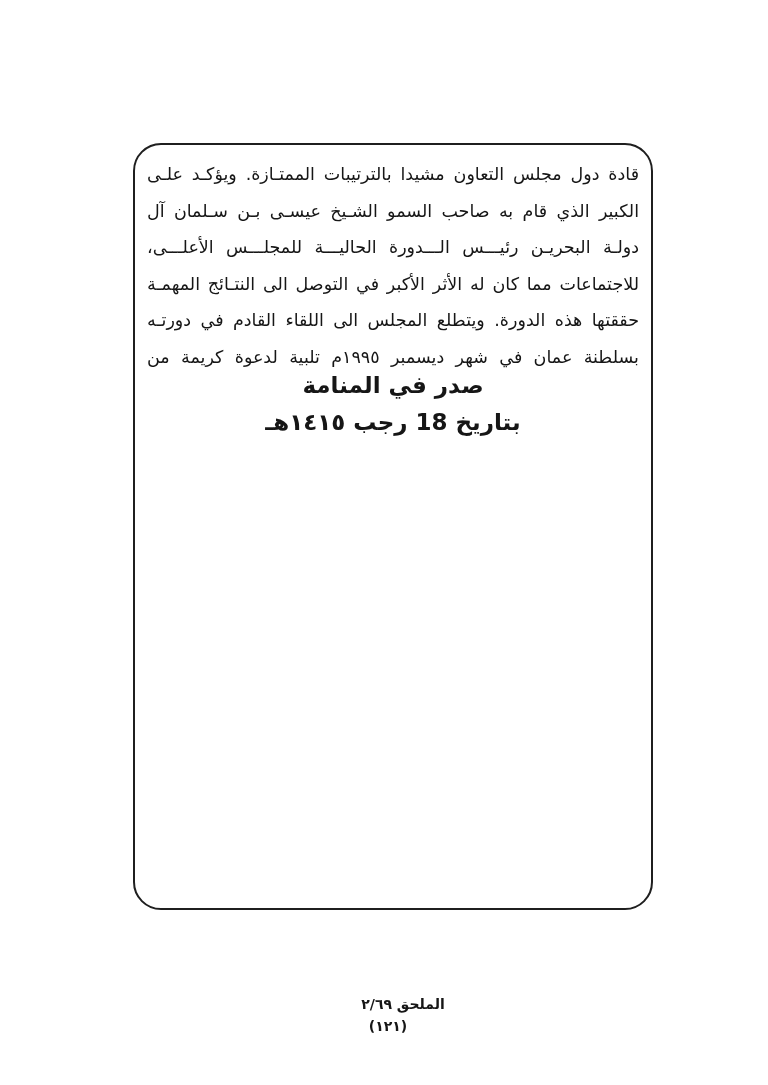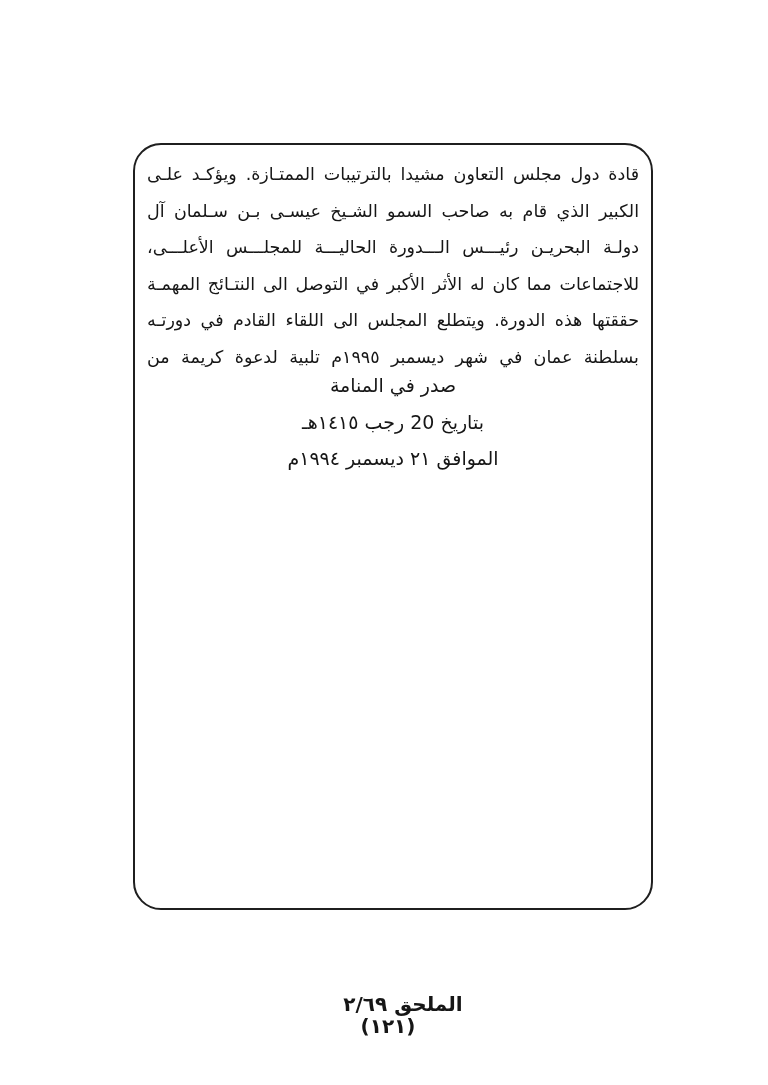--- a/index.html
+++ b/index.html
@@ -44,33 +44,33 @@
       text-align: right;
       text-align-last: right;
       -moz-text-align-last: right;
     }
     .dateline {
       direction: rtl;
       margin-top: -8px;
       text-align: center;
     }
     .dateline-line {
-      font-size: 19px;
-      font-weight: normal;
+      font-size: 23px;
+      font-weight: bold;
       line-height: 36.5px;
     }
     .footer {
       position: absolute;
       top: 993px;
       left: 0;
       width: 100%;
       direction: rtl;
       text-align: center;
       font-weight: bold;
-      font-size: 20px;
+      font-size: 14px;
       line-height: 22px;
     }
     .footer-appendix {
       transform: translateX(19px);
     }
     .footer-page {
       transform: translateX(4px);
     }
   </style>
 </head>
@@ -84,22 +84,21 @@
       <div class="body-line">قادة دول مجلس التعاون مشيدا بالترتيبات الممتـازة. ويؤكـد علـى أهميـة الـدور</div>
       <div class="body-line">الكبير الذي قام به صاحب السمو الشـيخ عيسـى بـن سـلمان آل خليفـة، أمـير</div>
       <div class="body-line">دولـة البحريـن رئيـــس الـــدورة الحاليـــة للمجلـــس الأعلـــى، وحســـن إدارتـــه</div>
       <div class="body-line">للاجتماعات مما كان له الأثر الأكبر في التوصل الى النتـائج المهمـة والطيبـة الـتي</div>
       <div class="body-line">حققتها هذه الدورة. ويتطلع المجلس الى اللقاء القادم في دورتـه السادسـة عشـرة</div>
       <div class="body-line">بسلطنة عمان في شهر ديسمبر ١٩٩٥م تلبية لدعوة كريمة من صـاحب الجلالـة</div>
     </div>
 
     <div class="dateline" dir="rtl" lang="ar">
       <div class="dateline-line">صدر في المنامة</div>
-      <div class="dateline-line">بتاريخ 20 رجب ١٤١٥هـ</div>
-      <div class="dateline-line">الموافق ٢١ ديسمبر ١٩٩٤م</div>
+      <div class="dateline-line">بتاريخ 18 رجب ١٤١٥هـ</div>
     </div>
 
   </div>
 
   <div class="footer" dir="rtl" lang="ar">
     <div class="footer-appendix">الملحق ٢/٦٩</div>
     <div class="footer-page">(١٢١)</div>
   </div>
 
 </div>

